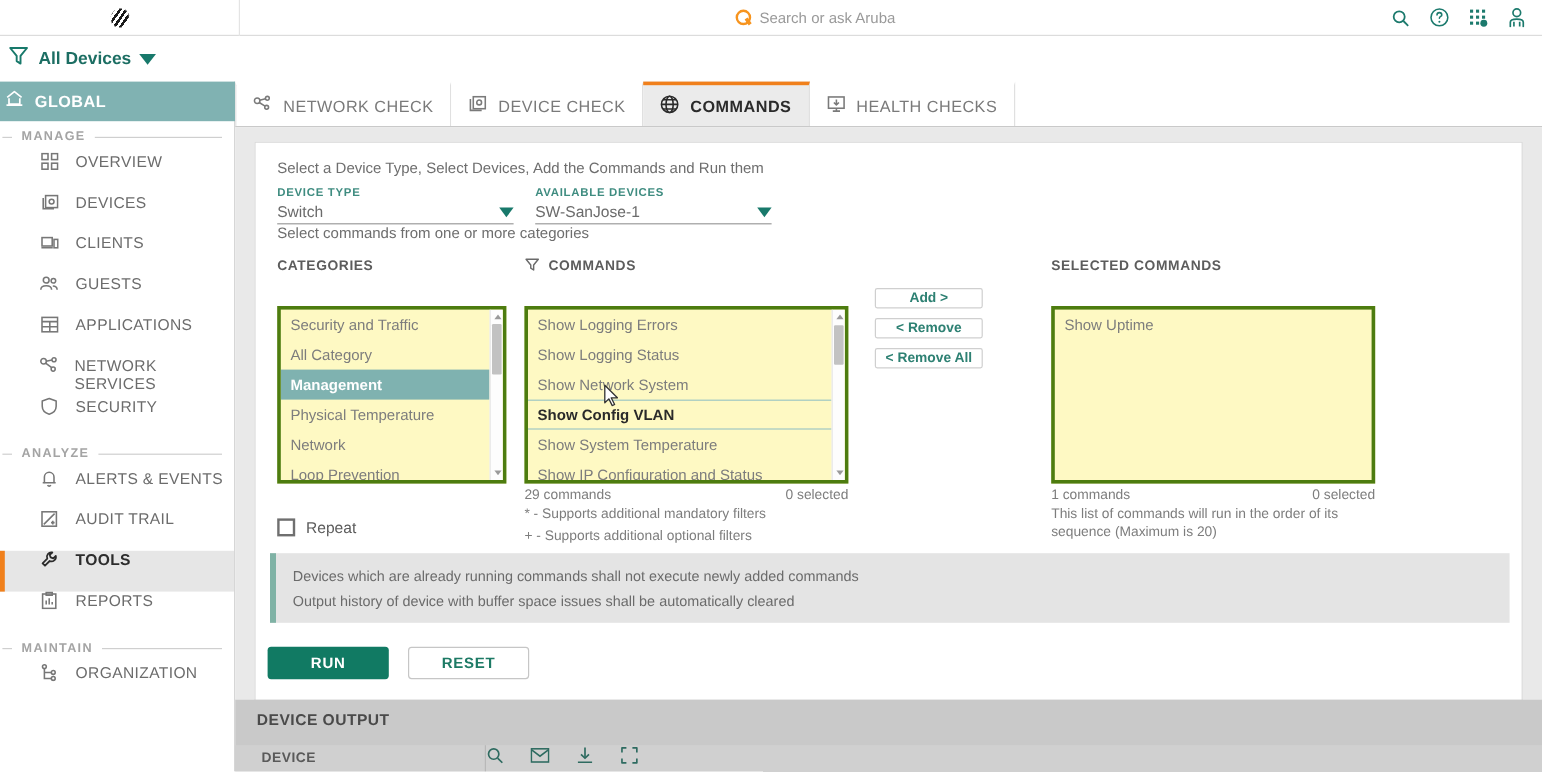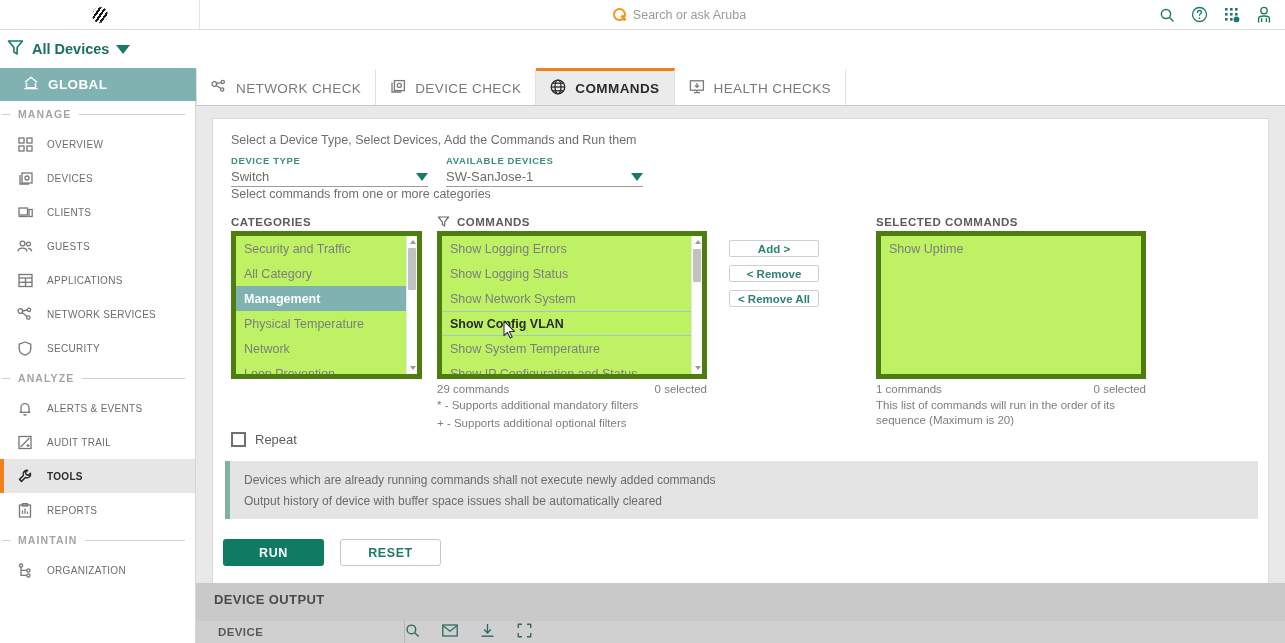--- a/index.html
+++ b/index.html
@@ -61,33 +61,33 @@
     background: #fff; border-bottom: 0;
   }
 
   
   .sidebar {
     position: absolute; top: 68px; left: 0; width: 196px; height: 575px;
     background: #fff; border-right: 1px solid #d6d6d6;
   }
   .global-bar {
     position: absolute; top: 68px; left: 0; width: 196px; height: 33px;
-    background: #80b2b2; display: flex; align-items: center; gap: 9px; padding-left: 23px;
+    background: #80b2b2; display: flex; align-items: center; gap: 9px; padding-left: 4px;
   }
   .global-bar .glabel { color: #fff; font-weight: bold; font-size: 13.5px; letter-spacing: .4px; }
   .nav-scroll { position: absolute; top: 33px; left: 0; right: 0; bottom: 0; }
   .sec-head {
     display: flex; align-items: center; gap: 8px; height: 26px; padding: 0 10px 0 2px;
     color: #a4a4a4; font-size: 10.5px; letter-spacing: 1.1px; font-weight: bold;
   }
   .sec-head .line-l { width: 8px; height: 1px; background: #cfcfcf; }
   .sec-head .line-r { flex: 1; height: 1px; background: #cfcfcf; }
   .nav-item {
-    display: flex; align-items: center; gap: 13px; height: 34px; padding-left: 12px;
-    color: #6c6c6c; font-size: 10px; letter-spacing: .3px; cursor: pointer;
+    display: flex; align-items: flex-start; gap: 13px; height: 34px; padding-left: 28px;
+    color: #6c6c6c; font-size: 13px; letter-spacing: .3px; cursor: pointer;
     border-left: 4px solid transparent;
   }
   .nav-item .nicon { width: 18px; display: flex; align-items: center; justify-content: center; }
   .nav-item.active {
     background: #e6e6e6; border-left: 4px solid #f0801c; color: #2c2c2c; font-weight: bold;
   }
 
   
   .tabstrip {
     position: absolute; top: 68px; left: 196px; width: 1089px; height: 38px;
@@ -132,22 +132,22 @@
   .cols { display: flex; margin-top: 12px; }
   .col-cat { width: 191px; }
   .col-cmd { width: 270px; margin-left: 15px; }
   .col-btns { width: 125px; margin-left: 22px; padding-top: 27px; }
   .col-sel { width: 270px; margin-left: 22px; }
   .col-head {
     font-size: 11.5px; color: #5c5c5c; font-weight: bold; letter-spacing: .5px;
     height: 18px; display: flex; align-items: center; gap: 7px;
   }
   .listbox {
-    border: 5px solid #4d7c0f; background: #bef264; height: 148px; position: relative;
-    overflow: hidden; display: flex;
+    border: 3px solid #4d7c0f; background: #fef9c3; height: 148px; position: relative;
+    overflow: hidden; display: flex; margin-top: 24px;
   }
   .listbox .rows { flex: 1; }
   .lrow {
     height: 25px; display: flex; align-items: center; padding-left: 8px;
     font-size: 12.5px; color: #7d7d7d; cursor: pointer;
     border-top: 1px solid transparent; border-bottom: 1px solid transparent;
   }
   .lrow.sel { background: #7fb2b0; color: #fff; font-weight: bold; }
   .lrow.hover {
     color: #2a2a2a; font-weight: bold;

